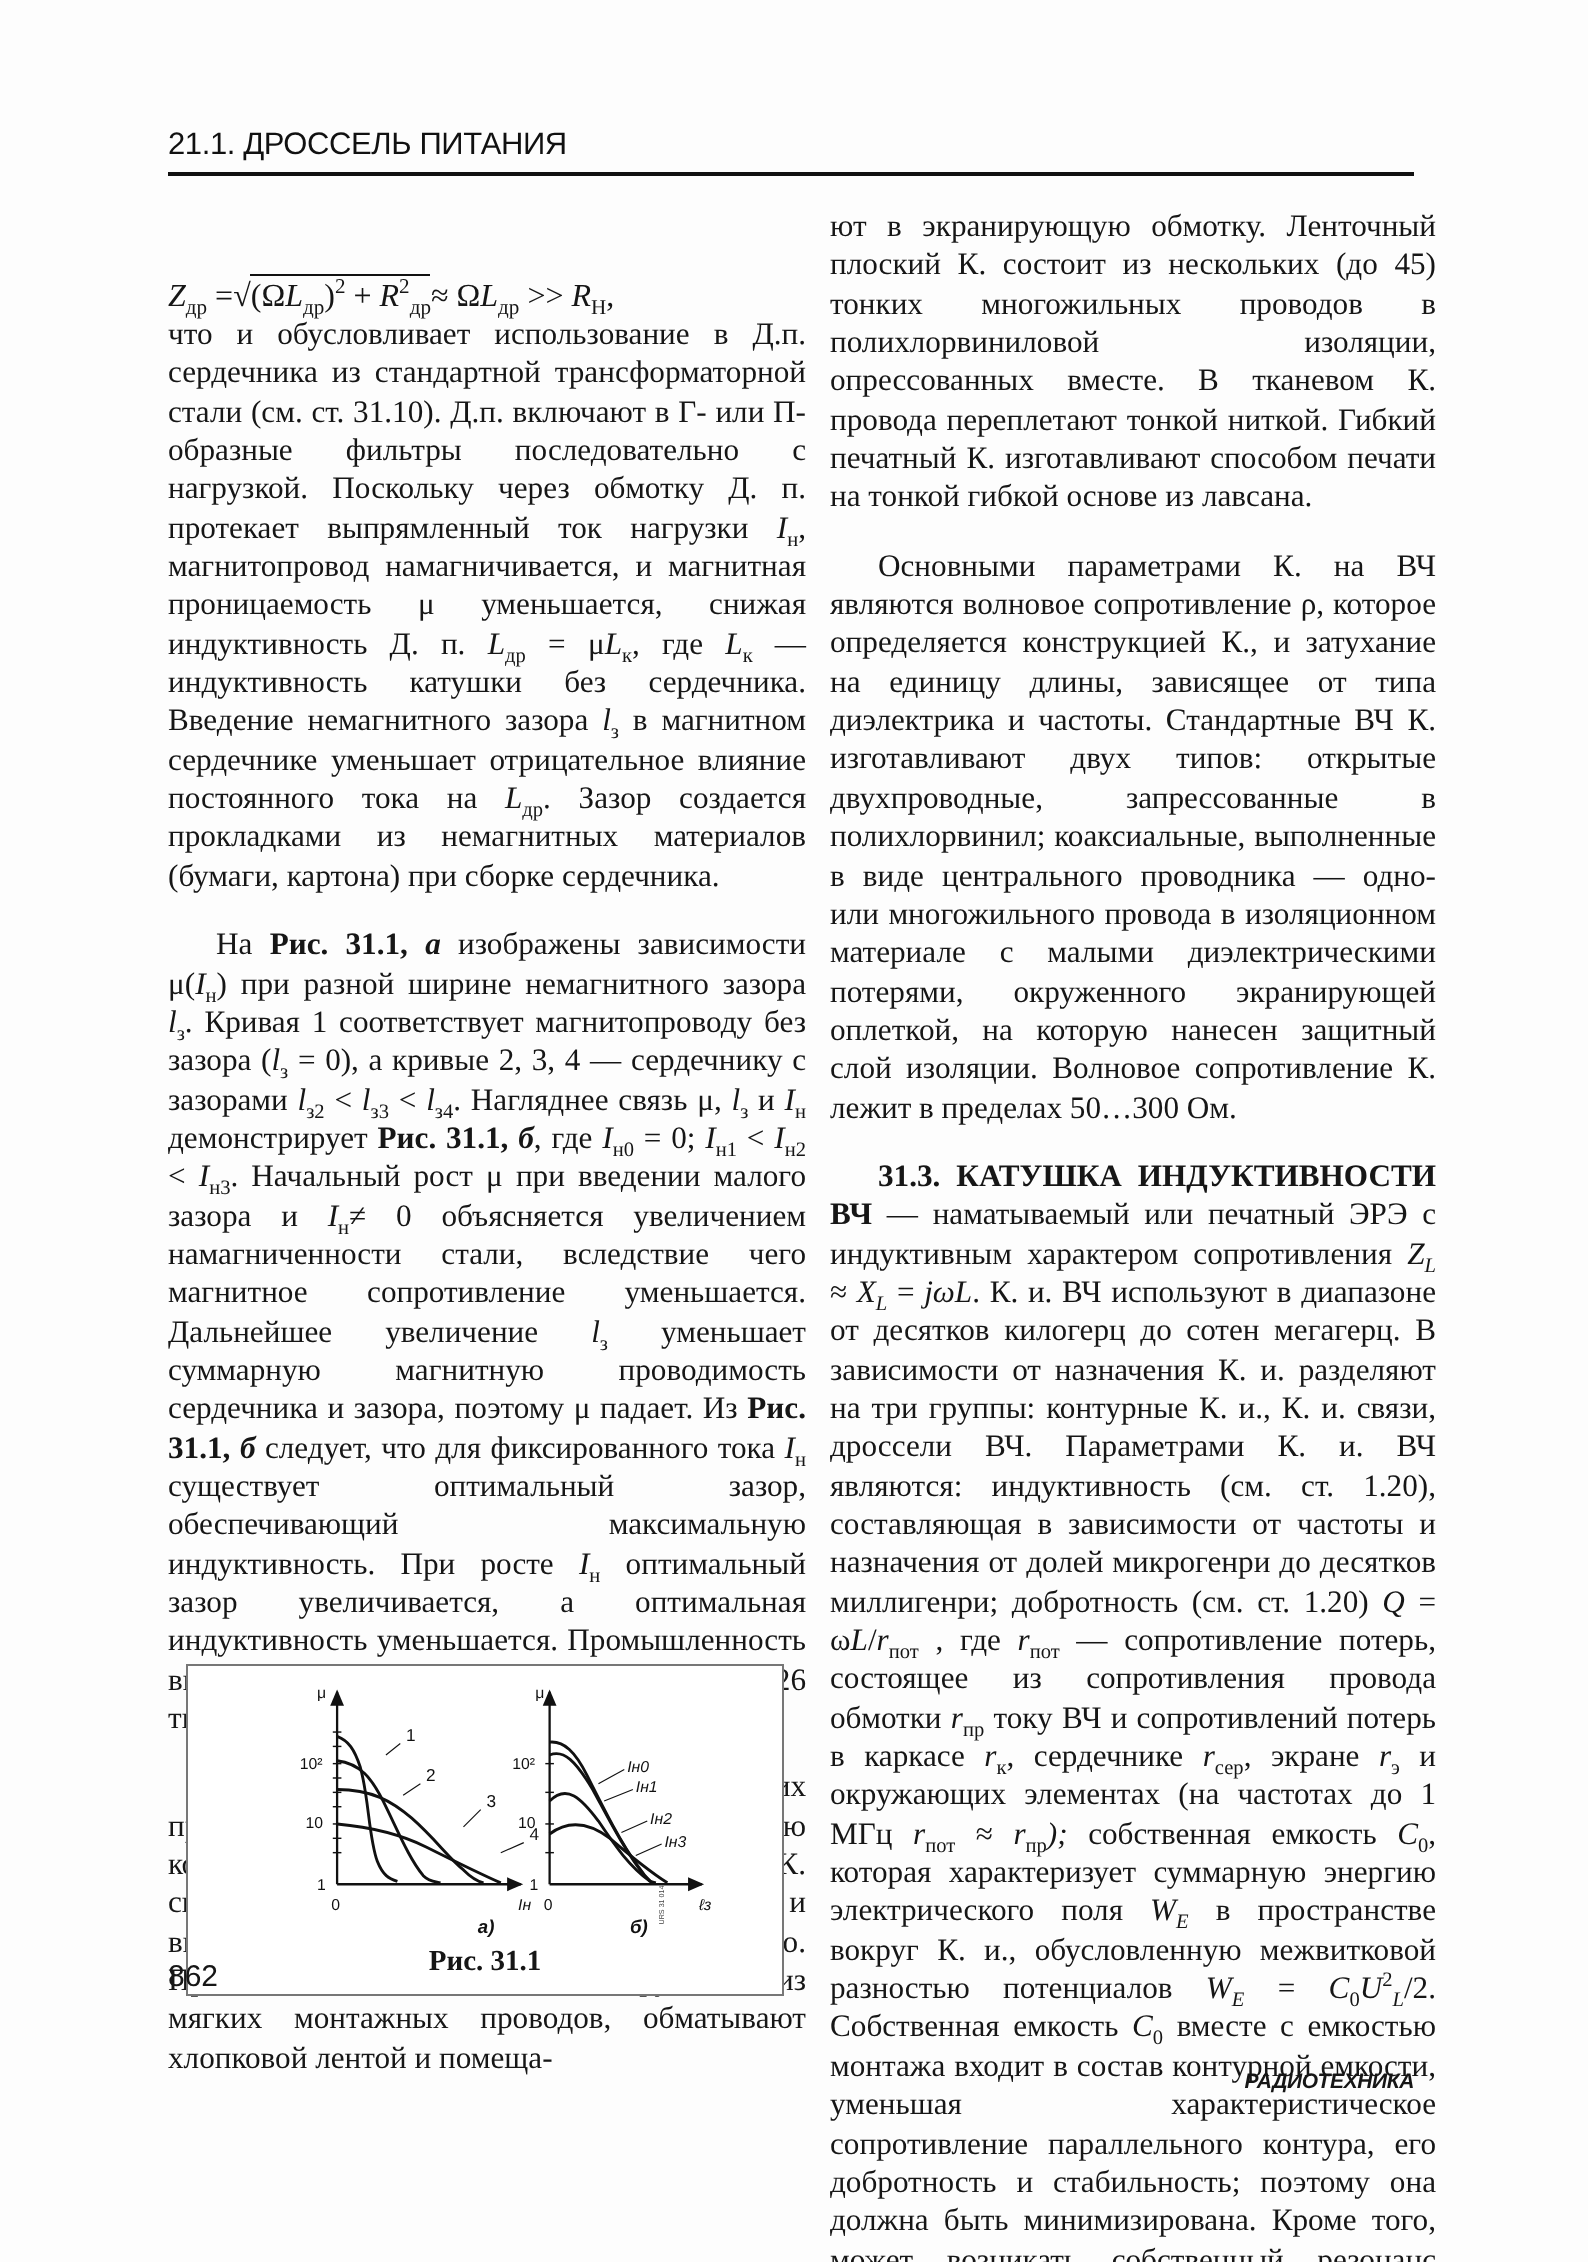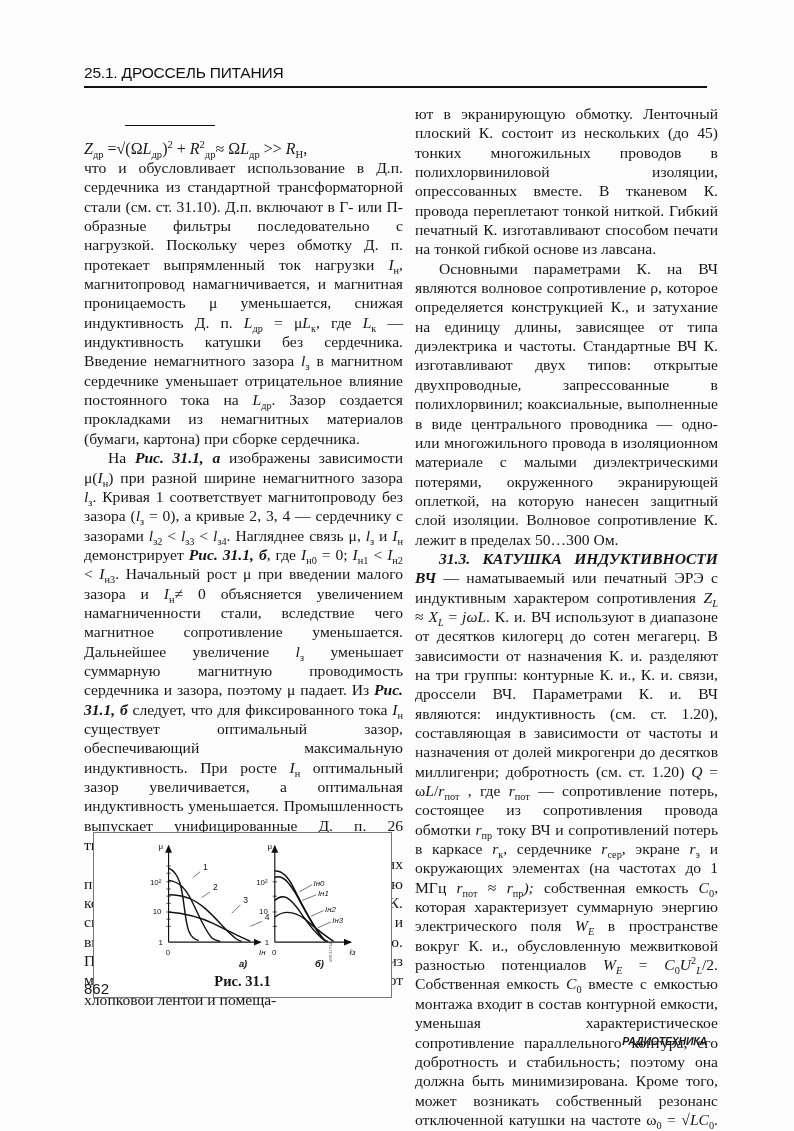--- a/index.html
+++ b/index.html
@@ -6,40 +6,40 @@
   body { width: 794px; height: 1131px; position: relative; overflow: hidden;
          font-family: "Liberation Serif", "DejaVu Serif", serif; color: #161616; }
   .running-head { position: absolute; left: 84px; top: 64px; font-family: "Liberation Sans", sans-serif;
                   font-size: 15.5px; letter-spacing: -0.2px; color: #111; }
   .head-rule { position: absolute; left: 84px; top: 86px; width: 623px; height: 2px; background: #111; }
   .col { position: absolute; top: 104px; width: 319px; font-size: 15.6px; line-height: 19.35px;
          text-align: justify; hyphens: manual; }
   .col.left { left: 84px; }
   .col.right { left: 415px; width: 303px; }
   .col p { margin: 0; text-indent: 0; }
-  .col p.ind { text-indent: 24px; }
+  .col p.ind { text-indent: 24px; margin-top: 15px; }
   .equation { height: 54px; display: flex; align-items: flex-end; font-size: 16px; white-space: nowrap; }
-  .equation .sqrt-bar { border-top: 1.3px solid #111; padding-top: 13px; }
+  .equation .sqrt-bar { border-top: 1.3px solid #111; padding-top: 1px; }
   .i { font-style: italic; }
-  .b { font-weight: bold; font-style: italic; }
+  .b { font-weight: bold; }
   .bi { font-weight: bold; font-style: italic; }
   sub, sup { font-size: 66%; line-height: 0; }
   .figure-box { position: absolute; left: 93px; top: 832px; width: 297px; height: 164px;
                 border: 1px solid #777; background: #fff; }
   .figure-box svg { position: absolute; left: 0; top: 0; }
   .fig-caption { position: absolute; left: 0; width: 100%; top: 140px; text-align: center;
                  font-weight: bold; font-size: 14.5px; }
   .footer-num { position: absolute; left: 84px; top: 980px; font-family: "Liberation Sans", sans-serif; font-size: 15px; }
   .footer-title { position: absolute; right: 87px; top: 1035px; font-family: "Liberation Sans", sans-serif;
                   font-size: 10.5px; font-style: italic; font-weight: bold; letter-spacing: -0.2px; }
 </style>
 </head>
 <body>
 
-<div class="running-head">25.1. ДРОССЕЛЬ ПИТАНИЯ</div>
+<div class="running-head">21.1. ДРОССЕЛЬ ПИТАНИЯ</div>
 <div class="head-rule"></div>
 
 <div class="col left">
   <div class="equation">
     <span><span class="i">Z</span><sub>др</sub><span> = </span></span>
     <span>√</span>
     <span class="sqrt-bar"><span>(Ω</span><span class="i">L</span><sub>др</sub><span>)</span><sup>2</sup><span> + </span><span class="i">R</span><sup>2</sup><sub>др</sub></span>
     <span><span> ≈ Ω</span><span class="i">L</span><sub>др</sub><span> &gt;&gt; </span><span class="i">R</span><sub>Н</sub><span>,</span></span>
   </div>
   <div>

